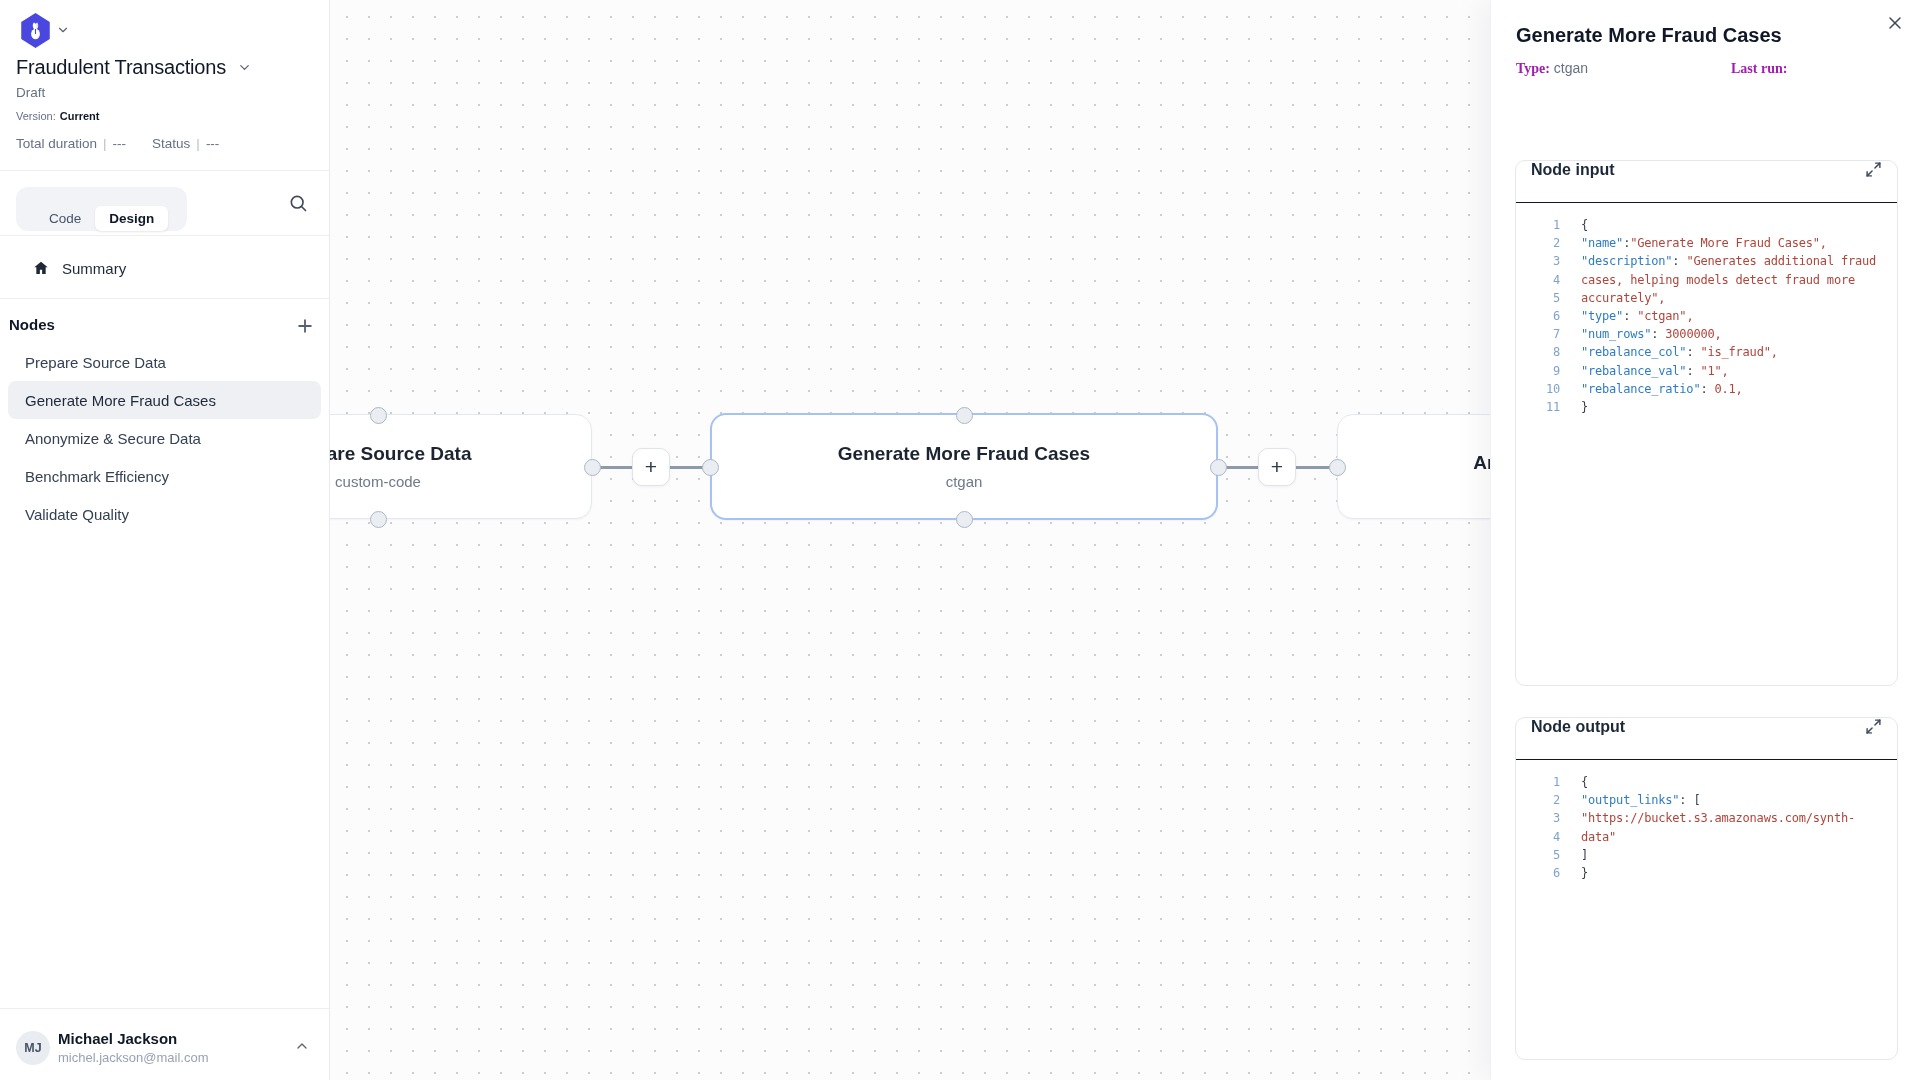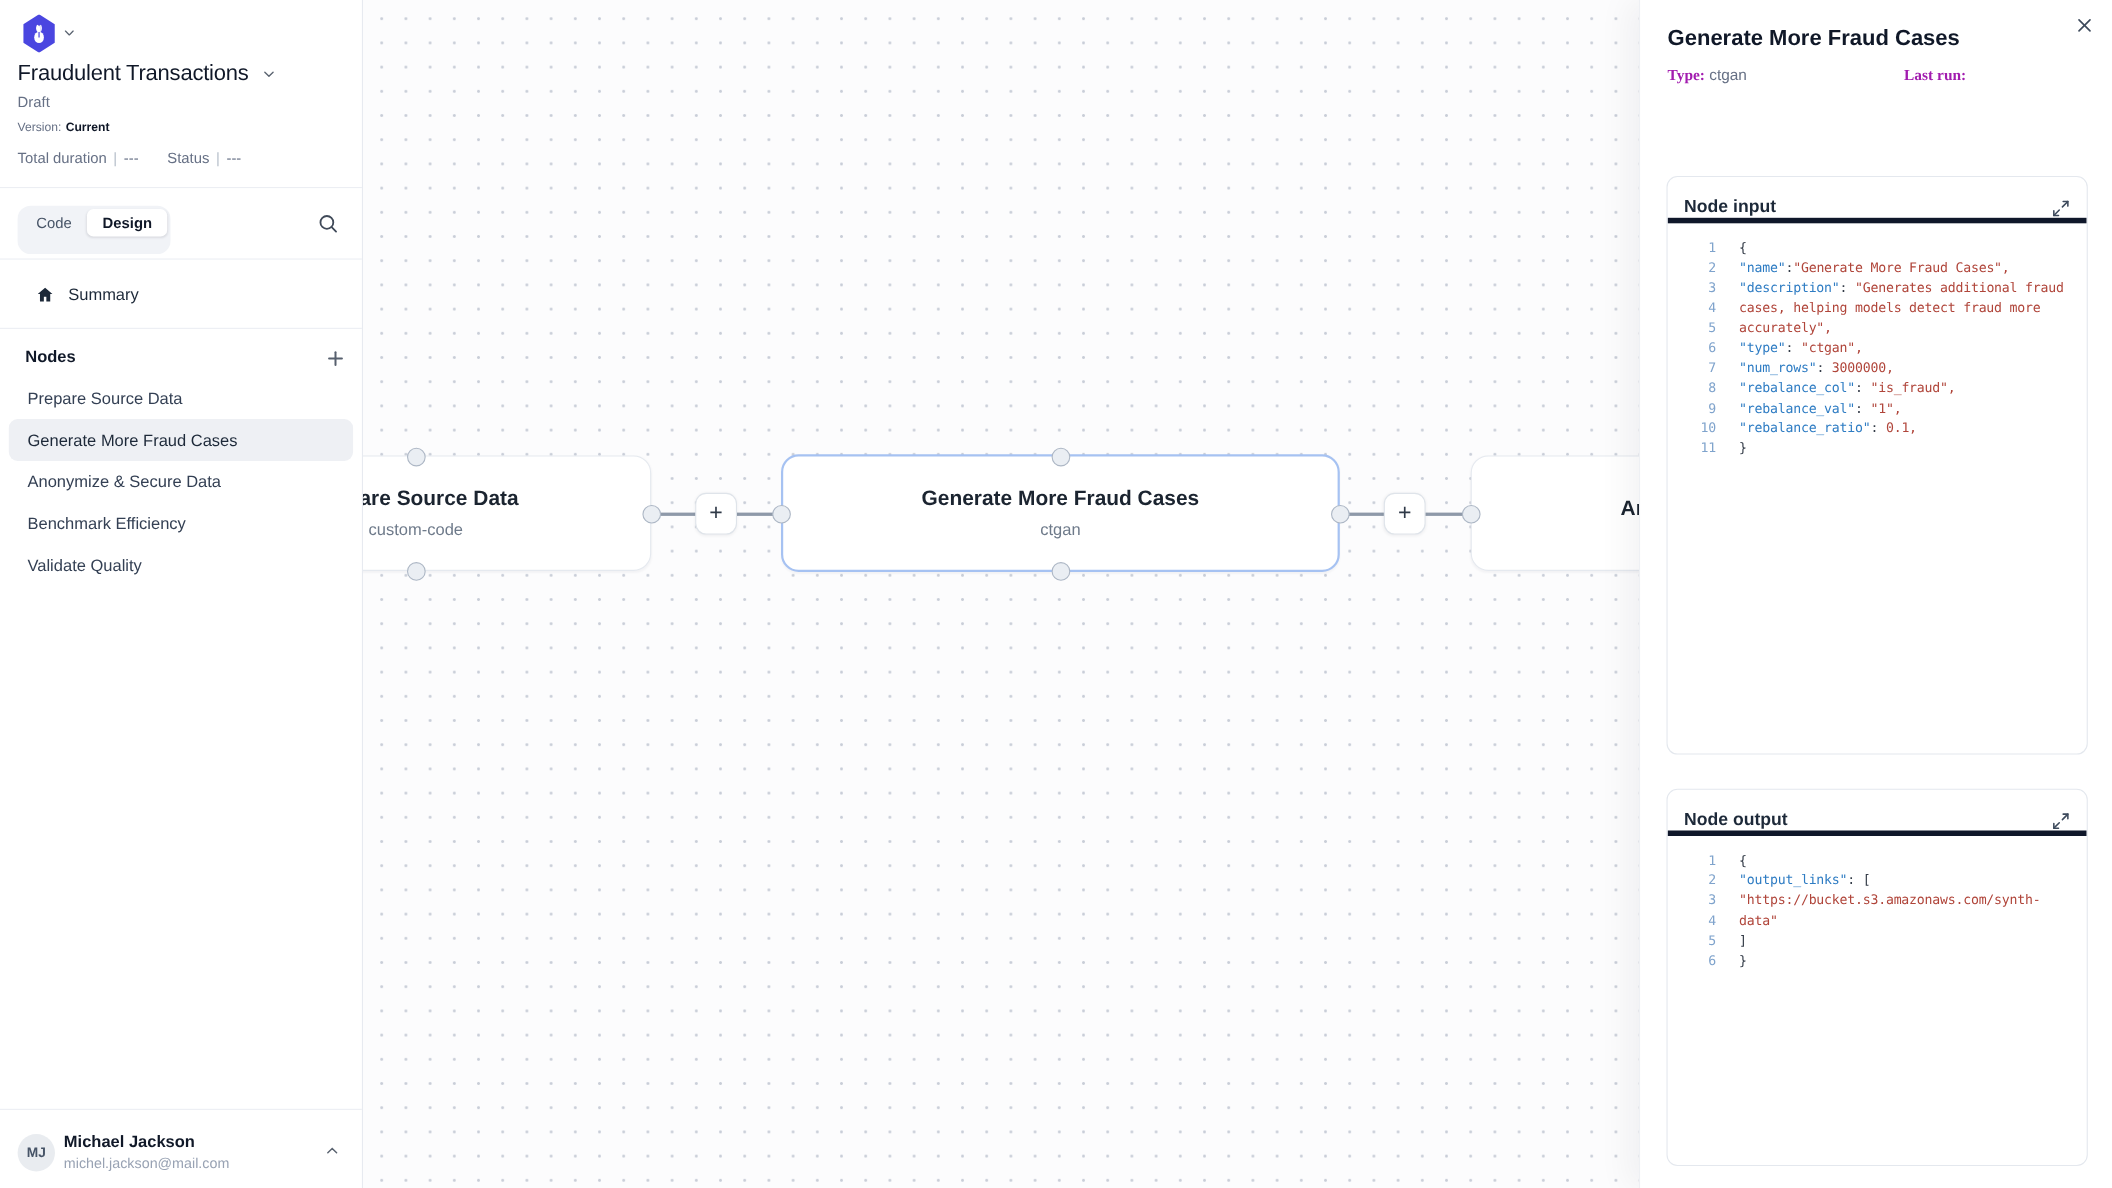--- a/index.html
+++ b/index.html
@@ -37,29 +37,29 @@
   #logo-chev { position:absolute; left:56px; top:23px; }
   #wf-title-row { position:absolute; left:16px; top:56px; display:flex; align-items:center; gap:11px; cursor:pointer; }
   #wf-title { font-size:20px; font-weight:400; letter-spacing:-.2px; }
   #wf-draft { position:absolute; left:16px; top:85px; font-size:13.5px; color:#667085; }
   #wf-version { position:absolute; left:16px; top:110px; font-size:11px; color:#667085; }
   #wf-version b { color:#101828; font-weight:700; margin-left:4px; }
   #wf-stats { position:absolute; left:16px; top:136px; font-size:13.5px; color:#667085; display:flex; gap:26px; }
   #wf-stats .pipe { color:#b6bfca; padding:0 6px; }
   #hr1 { top:170px; } #hr2 { top:235px; } #hr3 { top:298px; } #hr4 { top:1008px; }
   #view-toggle { position:absolute; left:16px; top:187px; height:44px; background:#f1f3f7;
-    border-radius:12px; padding:3px; display:flex; }
+    border-radius:12px; padding:19px; display:flex; }
   .seg { height:25px; padding:0 14px; display:flex; align-items:center; font-size:13.5px;
     color:#475467; border-radius:6px; cursor:pointer; }
   .seg.active { background:#fff; color:#101828; font-weight:600;
     box-shadow:0 1px 2px rgba(16,24,40,.1); }
   #search-btn { position:absolute; left:288px; top:193px; width:20px; height:20px; cursor:pointer; }
   #summary-row { position:absolute; left:0; right:0; top:250px; height:36px; display:flex;
     align-items:center; padding-left:33px; gap:13px; font-size:15px; color:#1d2939; cursor:pointer; }
-  #nodes-head { position:absolute; left:23px; top:316px; font-size:15px; font-weight:700; color:#101828; }
+  #nodes-head { position:absolute; left:9px; top:316px; font-size:15px; font-weight:700; color:#101828; }
   #nodes-add { position:absolute; left:295px; top:316px; width:20px; height:20px; cursor:pointer; }
   #node-list { position:absolute; left:8px; right:8px; top:343px; }
   .nav-item { height:38px; display:flex; align-items:center; padding-left:17px;
     border-radius:8px; font-size:15px; color:#344054; cursor:pointer; }
   .nav-item.selected { background:#eef0f4; color:#1d2939; }
   #user-row { position:absolute; left:0; right:0; top:1014px; height:66px; cursor:pointer; }
   #avatar { position:absolute; left:16px; top:17px; width:34px; height:34px; border-radius:50%;
     background:#e9ecf0; display:flex; align-items:center; justify-content:center;
     font-size:12.5px; font-weight:600; color:#475467; }
   #user-name { position:absolute; left:58px; top:16px; font-size:15px; font-weight:700; color:#101828; }
@@ -73,22 +73,22 @@
   #panel-title { position:absolute; left:25px; top:24px; font-size:20px; font-weight:700; color:#101828; }
   #panel-meta { position:absolute; left:25px; top:60px; right:24px; font-size:14px; color:#667085; }
   #panel-meta b, #panel-desc b { color:#a21caf; font-weight:700;font-family:Liberation Serif, serif; }
   #meta-lastrun { position:absolute; left:215px; top:0; }
   #panel-desc { position:absolute; left:25px; top:87px; width:362px; font-size:14px;
     line-height:20px; color:#667085; }
   .card { position:absolute; left:24px; width:383px; border:1px solid #e4e8ee; border-radius:10px;
     background:#fff; overflow:hidden; }
   #card-input { top:160px; height:526px; }
   #card-output { top:717px; height:343px; }
-  .card-head { height:42px; display:flex; align-items:flex-end; justify-content:space-between;
-    padding:0 15px; border-bottom:5px solid #0f172a;gap:25px; }
+  .card-head { height:42px; display:flex; align-items:flex-start; justify-content:space-between;
+    padding:0 15px; border-bottom:1px solid #0f172a;gap:25px; }
   .card-title { font-size:16px; font-weight:700; color:#1d2939; }
   .expand-btn { width:17px; height:17px; color:#3d4a5c; cursor:pointer; }
   .codewrap { padding:13px 8px 0 0; font-family:"DejaVu Sans Mono", monospace;
     font-size:12px; line-height:18.2px; letter-spacing:-.2px; }
   .cl { display:flex; }
   .ln { width:44px; text-align:right; color:#7fa3cc; flex:none; user-select:none; }
   .lc { margin-left:21px; white-space:pre; }
   .tok-p { color:#343c48; } .tok-k { color:#2e7cc3; } .tok-v { color:#b0453a; }
 </style>
 </head>

